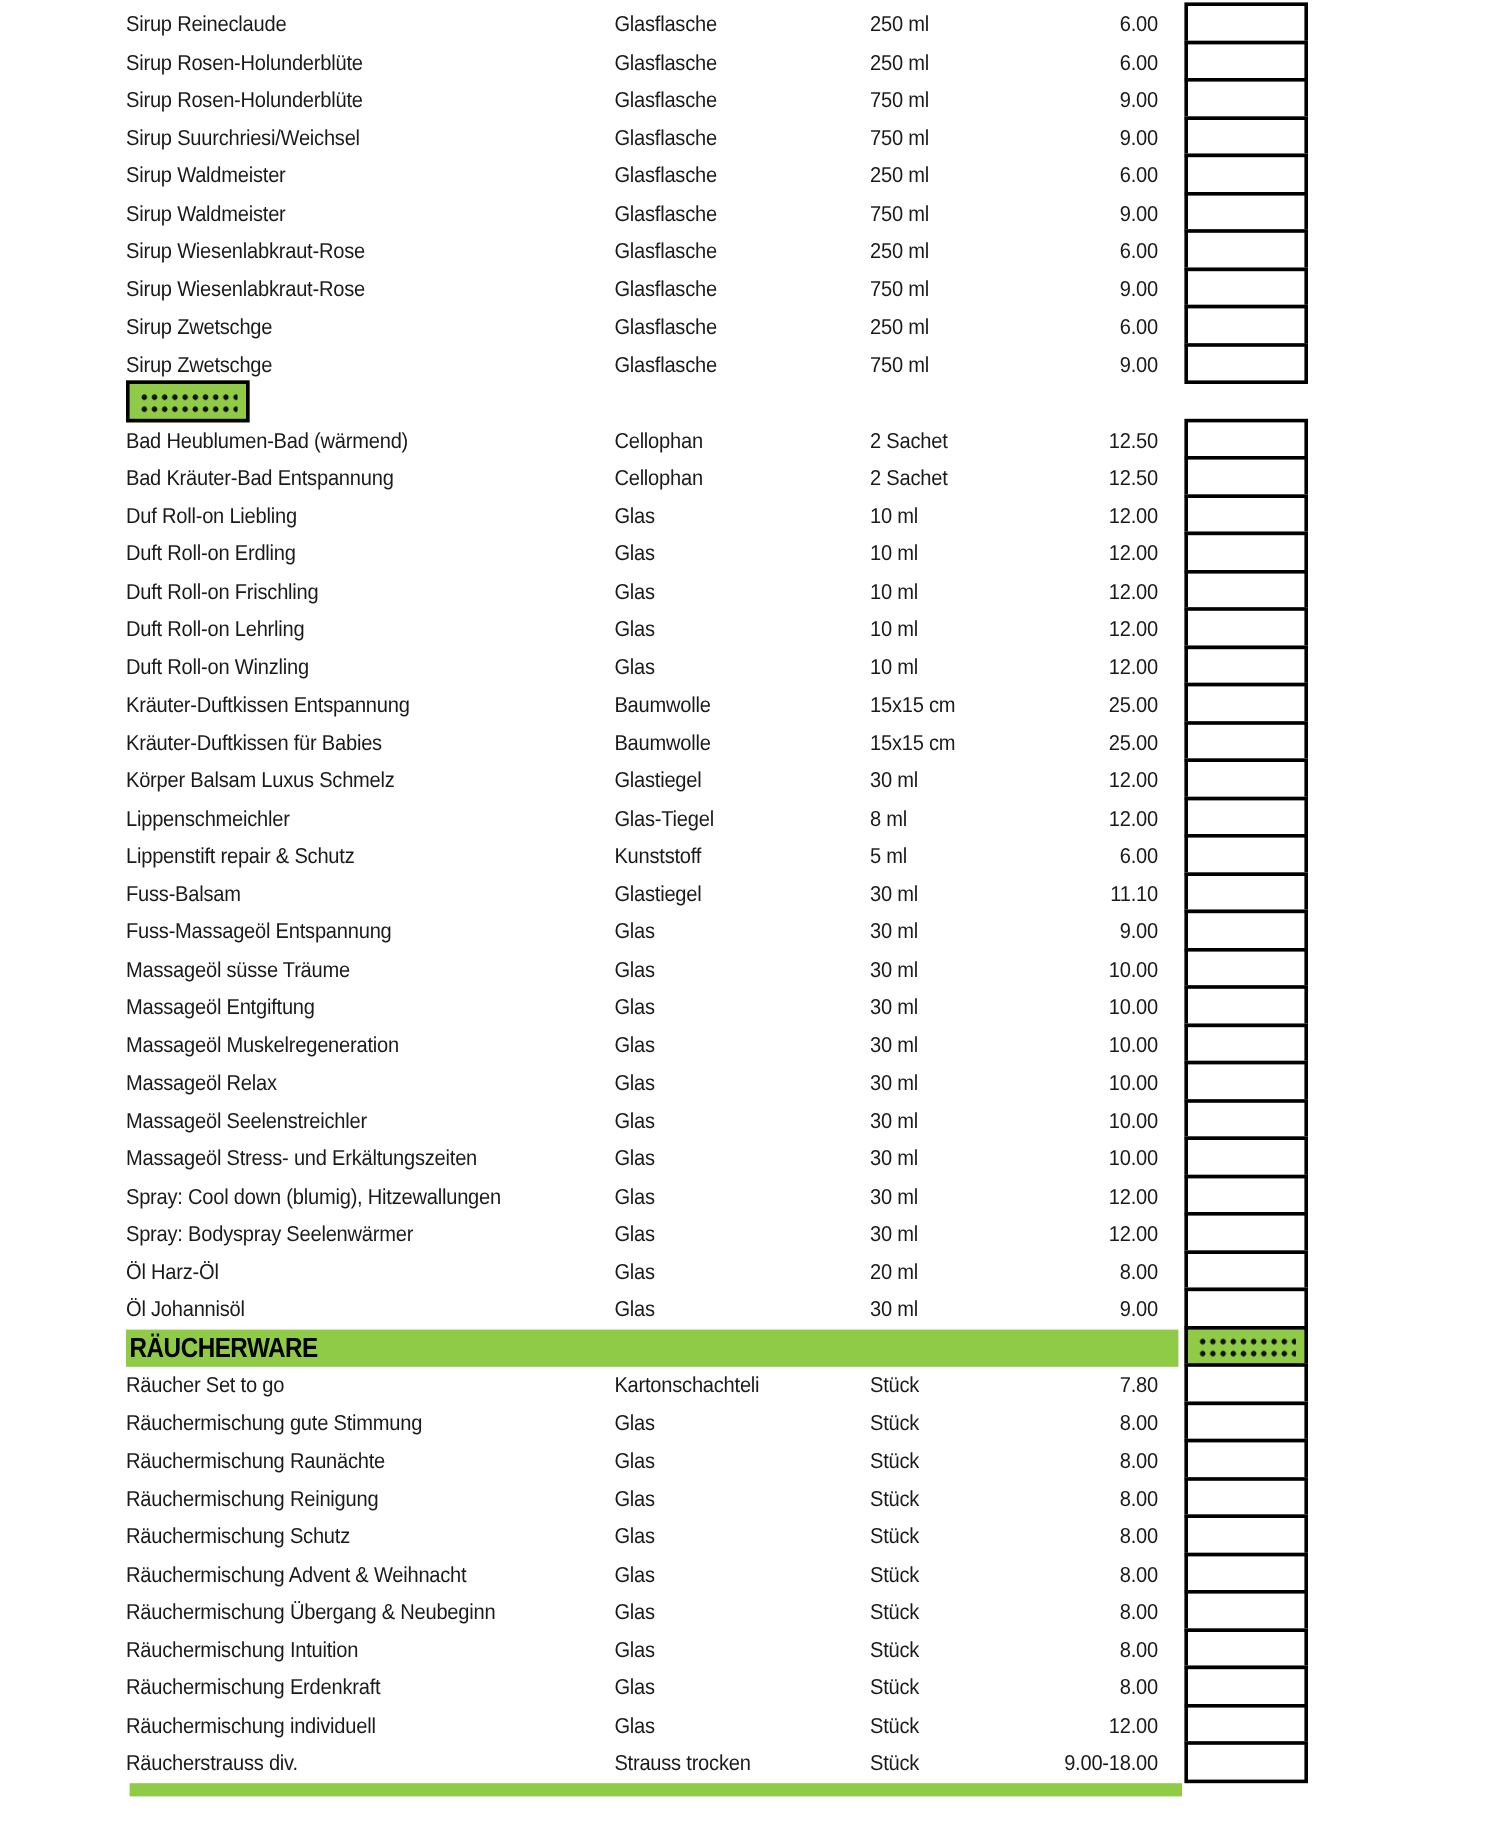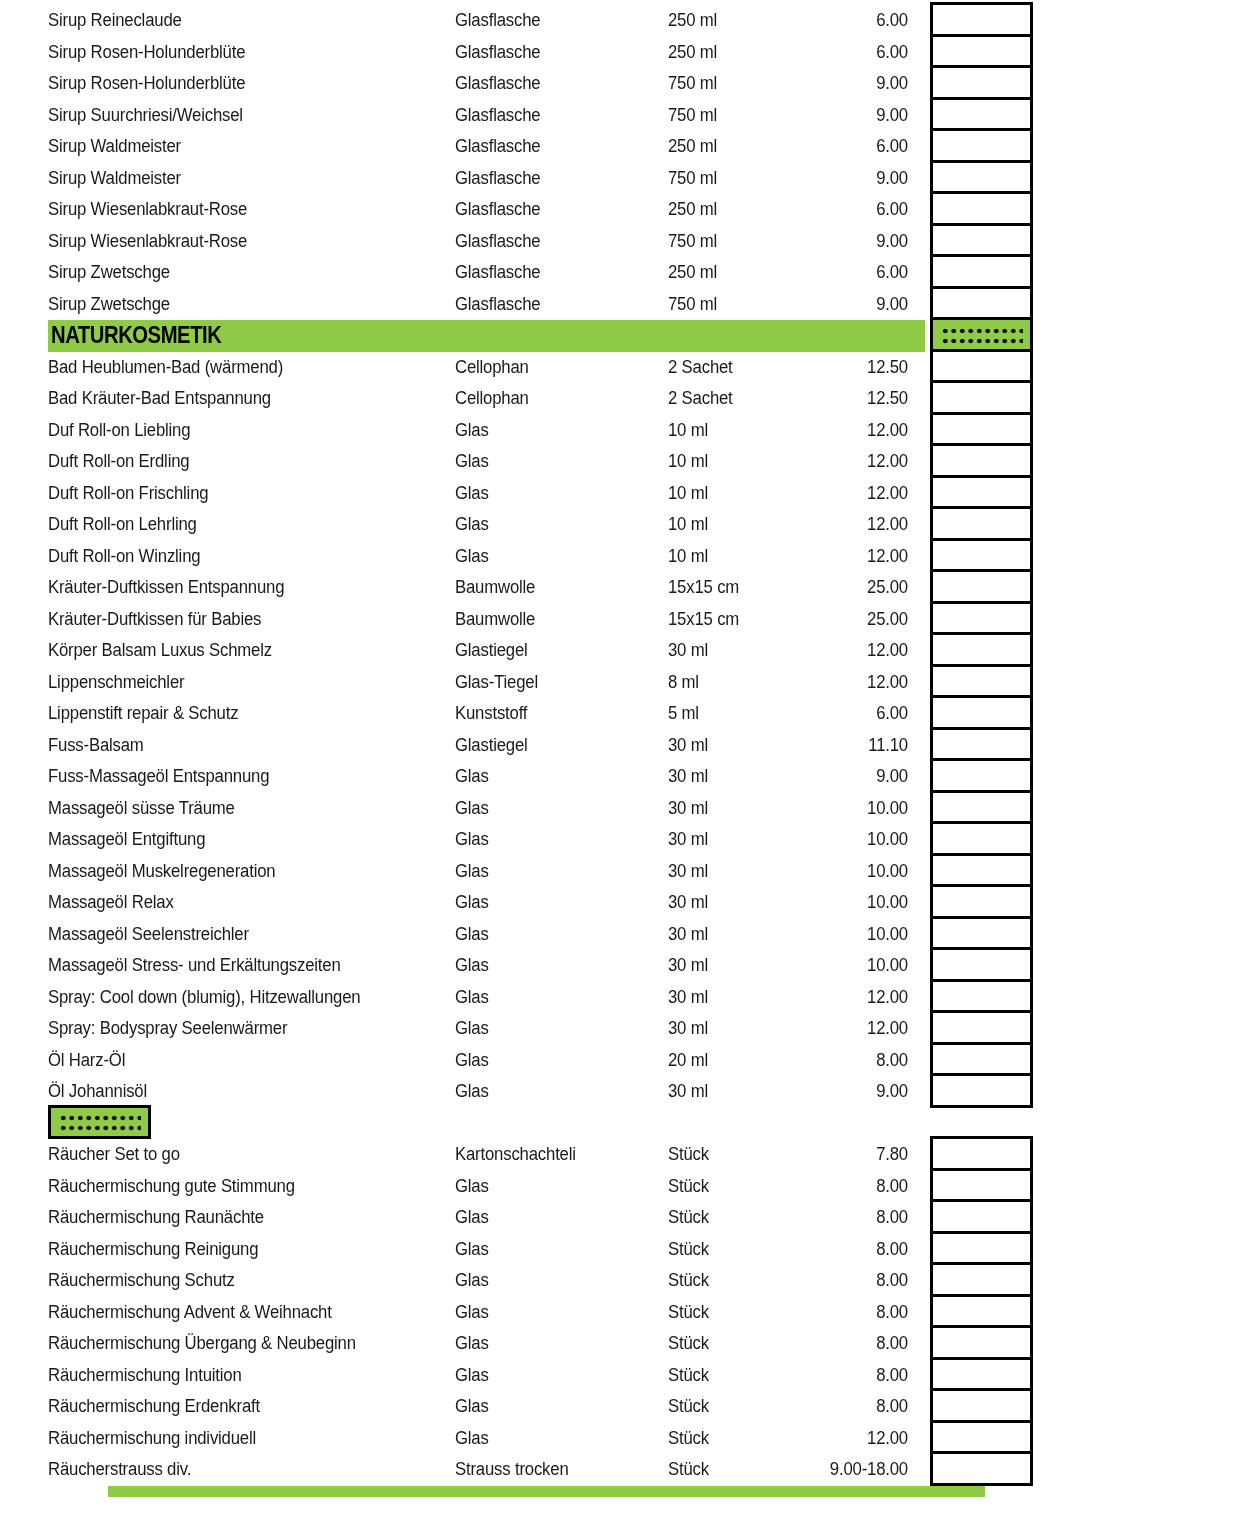--- a/index.html
+++ b/index.html
@@ -9,22 +9,23 @@
     background:#fff;
     overflow:hidden;
     font-family:"Liberation Sans",sans-serif;
     color:var(--text,#1a1a1a);
   }
   .rows{padding-top:5px;}
   .row{
     display:flex;
     align-items:center;
     height:31.5px;
-    padding-left:48px;
+    padding-left:81px;
     box-sizing:border-box;
+    margin-left:24px;
   }
   .cell{
     font-size:18px;
     letter-spacing:-0.2px;
     white-space:nowrap;
     overflow:visible;
     transform:scaleX(0.93);
     transform-origin:left center;
     flex:none;
   }
@@ -153,201 +154,201 @@
       <div class="box"></div>
     </div>
     <div class="row">
       <span class="cell c-name">Sirup Zwetschge</span>
       <span class="cell c-pack">Glasflasche</span>
       <span class="cell c-size">750 ml</span>
       <span class="cell c-price">9.00</span>
       <div class="box"></div>
     </div>
     <div class="row header">
+      <div class="box green">
+        <div class="dots"></div>
+      </div>
+    </div>
+    <div class="row">
+      <span class="cell c-name">Bad Heublumen-Bad (wärmend)</span>
+      <span class="cell c-pack">Cellophan</span>
+      <span class="cell c-size">2 Sachet</span>
+      <span class="cell c-price">12.50</span>
+      <div class="box"></div>
+    </div>
+    <div class="row">
+      <span class="cell c-name">Bad Kräuter-Bad Entspannung</span>
+      <span class="cell c-pack">Cellophan</span>
+      <span class="cell c-size">2 Sachet</span>
+      <span class="cell c-price">12.50</span>
+      <div class="box"></div>
+    </div>
+    <div class="row">
+      <span class="cell c-name">Duf Roll-on Liebling</span>
+      <span class="cell c-pack">Glas</span>
+      <span class="cell c-size">10 ml</span>
+      <span class="cell c-price">12.00</span>
+      <div class="box"></div>
+    </div>
+    <div class="row">
+      <span class="cell c-name">Duft Roll-on Erdling</span>
+      <span class="cell c-pack">Glas</span>
+      <span class="cell c-size">10 ml</span>
+      <span class="cell c-price">12.00</span>
+      <div class="box"></div>
+    </div>
+    <div class="row">
+      <span class="cell c-name">Duft Roll-on Frischling</span>
+      <span class="cell c-pack">Glas</span>
+      <span class="cell c-size">10 ml</span>
+      <span class="cell c-price">12.00</span>
+      <div class="box"></div>
+    </div>
+    <div class="row">
+      <span class="cell c-name">Duft Roll-on Lehrling</span>
+      <span class="cell c-pack">Glas</span>
+      <span class="cell c-size">10 ml</span>
+      <span class="cell c-price">12.00</span>
+      <div class="box"></div>
+    </div>
+    <div class="row">
+      <span class="cell c-name">Duft Roll-on Winzling</span>
+      <span class="cell c-pack">Glas</span>
+      <span class="cell c-size">10 ml</span>
+      <span class="cell c-price">12.00</span>
+      <div class="box"></div>
+    </div>
+    <div class="row">
+      <span class="cell c-name">Kräuter-Duftkissen Entspannung</span>
+      <span class="cell c-pack">Baumwolle</span>
+      <span class="cell c-size">15x15 cm</span>
+      <span class="cell c-price">25.00</span>
+      <div class="box"></div>
+    </div>
+    <div class="row">
+      <span class="cell c-name">Kräuter-Duftkissen für Babies</span>
+      <span class="cell c-pack">Baumwolle</span>
+      <span class="cell c-size">15x15 cm</span>
+      <span class="cell c-price">25.00</span>
+      <div class="box"></div>
+    </div>
+    <div class="row">
+      <span class="cell c-name">Körper Balsam Luxus Schmelz</span>
+      <span class="cell c-pack">Glastiegel</span>
+      <span class="cell c-size">30 ml</span>
+      <span class="cell c-price">12.00</span>
+      <div class="box"></div>
+    </div>
+    <div class="row">
+      <span class="cell c-name">Lippenschmeichler</span>
+      <span class="cell c-pack">Glas-Tiegel</span>
+      <span class="cell c-size">8 ml</span>
+      <span class="cell c-price">12.00</span>
+      <div class="box"></div>
+    </div>
+    <div class="row">
+      <span class="cell c-name">Lippenstift repair &amp; Schutz</span>
+      <span class="cell c-pack">Kunststoff</span>
+      <span class="cell c-size">5 ml</span>
+      <span class="cell c-price">6.00</span>
+      <div class="box"></div>
+    </div>
+    <div class="row">
+      <span class="cell c-name">Fuss-Balsam</span>
+      <span class="cell c-pack">Glastiegel</span>
+      <span class="cell c-size">30 ml</span>
+      <span class="cell c-price">11.10</span>
+      <div class="box"></div>
+    </div>
+    <div class="row">
+      <span class="cell c-name">Fuss-Massageöl Entspannung</span>
+      <span class="cell c-pack">Glas</span>
+      <span class="cell c-size">30 ml</span>
+      <span class="cell c-price">9.00</span>
+      <div class="box"></div>
+    </div>
+    <div class="row">
+      <span class="cell c-name">Massageöl süsse Träume</span>
+      <span class="cell c-pack">Glas</span>
+      <span class="cell c-size">30 ml</span>
+      <span class="cell c-price">10.00</span>
+      <div class="box"></div>
+    </div>
+    <div class="row">
+      <span class="cell c-name">Massageöl Entgiftung</span>
+      <span class="cell c-pack">Glas</span>
+      <span class="cell c-size">30 ml</span>
+      <span class="cell c-price">10.00</span>
+      <div class="box"></div>
+    </div>
+    <div class="row">
+      <span class="cell c-name">Massageöl Muskelregeneration</span>
+      <span class="cell c-pack">Glas</span>
+      <span class="cell c-size">30 ml</span>
+      <span class="cell c-price">10.00</span>
+      <div class="box"></div>
+    </div>
+    <div class="row">
+      <span class="cell c-name">Massageöl Relax</span>
+      <span class="cell c-pack">Glas</span>
+      <span class="cell c-size">30 ml</span>
+      <span class="cell c-price">10.00</span>
+      <div class="box"></div>
+    </div>
+    <div class="row">
+      <span class="cell c-name">Massageöl Seelenstreichler</span>
+      <span class="cell c-pack">Glas</span>
+      <span class="cell c-size">30 ml</span>
+      <span class="cell c-price">10.00</span>
+      <div class="box"></div>
+    </div>
+    <div class="row">
+      <span class="cell c-name">Massageöl Stress- und Erkältungszeiten</span>
+      <span class="cell c-pack">Glas</span>
+      <span class="cell c-size">30 ml</span>
+      <span class="cell c-price">10.00</span>
+      <div class="box"></div>
+    </div>
+    <div class="row">
+      <span class="cell c-name">Spray: Cool down (blumig), Hitzewallungen</span>
+      <span class="cell c-pack">Glas</span>
+      <span class="cell c-size">30 ml</span>
+      <span class="cell c-price">12.00</span>
+      <div class="box"></div>
+    </div>
+    <div class="row">
+      <span class="cell c-name">Spray: Bodyspray Seelenwärmer</span>
+      <span class="cell c-pack">Glas</span>
+      <span class="cell c-size">30 ml</span>
+      <span class="cell c-price">12.00</span>
+      <div class="box"></div>
+    </div>
+    <div class="row">
+      <span class="cell c-name">Öl Harz-Öl</span>
+      <span class="cell c-pack">Glas</span>
+      <span class="cell c-size">20 ml</span>
+      <span class="cell c-price">8.00</span>
+      <div class="box"></div>
+    </div>
+    <div class="row">
+      <span class="cell c-name">Öl Johannisöl</span>
+      <span class="cell c-pack">Glas</span>
+      <span class="cell c-size">30 ml</span>
+      <span class="cell c-price">9.00</span>
+      <div class="box"></div>
+    </div>
+    <div class="row header">
       <div class="bar">
-        <span class="section-title">NATURKOSMETIK</span>
+        <span class="section-title">RÄUCHERWARE</span>
       </div>
       <div class="box green">
         <div class="dots"></div>
       </div>
     </div>
     <div class="row">
-      <span class="cell c-name">Bad Heublumen-Bad (wärmend)</span>
-      <span class="cell c-pack">Cellophan</span>
-      <span class="cell c-size">2 Sachet</span>
-      <span class="cell c-price">12.50</span>
-      <div class="box"></div>
-    </div>
-    <div class="row">
-      <span class="cell c-name">Bad Kräuter-Bad Entspannung</span>
-      <span class="cell c-pack">Cellophan</span>
-      <span class="cell c-size">2 Sachet</span>
-      <span class="cell c-price">12.50</span>
-      <div class="box"></div>
-    </div>
-    <div class="row">
-      <span class="cell c-name">Duf Roll-on Liebling</span>
-      <span class="cell c-pack">Glas</span>
-      <span class="cell c-size">10 ml</span>
-      <span class="cell c-price">12.00</span>
-      <div class="box"></div>
-    </div>
-    <div class="row">
-      <span class="cell c-name">Duft Roll-on Erdling</span>
-      <span class="cell c-pack">Glas</span>
-      <span class="cell c-size">10 ml</span>
-      <span class="cell c-price">12.00</span>
-      <div class="box"></div>
-    </div>
-    <div class="row">
-      <span class="cell c-name">Duft Roll-on Frischling</span>
-      <span class="cell c-pack">Glas</span>
-      <span class="cell c-size">10 ml</span>
-      <span class="cell c-price">12.00</span>
-      <div class="box"></div>
-    </div>
-    <div class="row">
-      <span class="cell c-name">Duft Roll-on Lehrling</span>
-      <span class="cell c-pack">Glas</span>
-      <span class="cell c-size">10 ml</span>
-      <span class="cell c-price">12.00</span>
-      <div class="box"></div>
-    </div>
-    <div class="row">
-      <span class="cell c-name">Duft Roll-on Winzling</span>
-      <span class="cell c-pack">Glas</span>
-      <span class="cell c-size">10 ml</span>
-      <span class="cell c-price">12.00</span>
-      <div class="box"></div>
-    </div>
-    <div class="row">
-      <span class="cell c-name">Kräuter-Duftkissen Entspannung</span>
-      <span class="cell c-pack">Baumwolle</span>
-      <span class="cell c-size">15x15 cm</span>
-      <span class="cell c-price">25.00</span>
-      <div class="box"></div>
-    </div>
-    <div class="row">
-      <span class="cell c-name">Kräuter-Duftkissen für Babies</span>
-      <span class="cell c-pack">Baumwolle</span>
-      <span class="cell c-size">15x15 cm</span>
-      <span class="cell c-price">25.00</span>
-      <div class="box"></div>
-    </div>
-    <div class="row">
-      <span class="cell c-name">Körper Balsam Luxus Schmelz</span>
-      <span class="cell c-pack">Glastiegel</span>
-      <span class="cell c-size">30 ml</span>
-      <span class="cell c-price">12.00</span>
-      <div class="box"></div>
-    </div>
-    <div class="row">
-      <span class="cell c-name">Lippenschmeichler</span>
-      <span class="cell c-pack">Glas-Tiegel</span>
-      <span class="cell c-size">8 ml</span>
-      <span class="cell c-price">12.00</span>
-      <div class="box"></div>
-    </div>
-    <div class="row">
-      <span class="cell c-name">Lippenstift repair &amp; Schutz</span>
-      <span class="cell c-pack">Kunststoff</span>
-      <span class="cell c-size">5 ml</span>
-      <span class="cell c-price">6.00</span>
-      <div class="box"></div>
-    </div>
-    <div class="row">
-      <span class="cell c-name">Fuss-Balsam</span>
-      <span class="cell c-pack">Glastiegel</span>
-      <span class="cell c-size">30 ml</span>
-      <span class="cell c-price">11.10</span>
-      <div class="box"></div>
-    </div>
-    <div class="row">
-      <span class="cell c-name">Fuss-Massageöl Entspannung</span>
-      <span class="cell c-pack">Glas</span>
-      <span class="cell c-size">30 ml</span>
-      <span class="cell c-price">9.00</span>
-      <div class="box"></div>
-    </div>
-    <div class="row">
-      <span class="cell c-name">Massageöl süsse Träume</span>
-      <span class="cell c-pack">Glas</span>
-      <span class="cell c-size">30 ml</span>
-      <span class="cell c-price">10.00</span>
-      <div class="box"></div>
-    </div>
-    <div class="row">
-      <span class="cell c-name">Massageöl Entgiftung</span>
-      <span class="cell c-pack">Glas</span>
-      <span class="cell c-size">30 ml</span>
-      <span class="cell c-price">10.00</span>
-      <div class="box"></div>
-    </div>
-    <div class="row">
-      <span class="cell c-name">Massageöl Muskelregeneration</span>
-      <span class="cell c-pack">Glas</span>
-      <span class="cell c-size">30 ml</span>
-      <span class="cell c-price">10.00</span>
-      <div class="box"></div>
-    </div>
-    <div class="row">
-      <span class="cell c-name">Massageöl Relax</span>
-      <span class="cell c-pack">Glas</span>
-      <span class="cell c-size">30 ml</span>
-      <span class="cell c-price">10.00</span>
-      <div class="box"></div>
-    </div>
-    <div class="row">
-      <span class="cell c-name">Massageöl Seelenstreichler</span>
-      <span class="cell c-pack">Glas</span>
-      <span class="cell c-size">30 ml</span>
-      <span class="cell c-price">10.00</span>
-      <div class="box"></div>
-    </div>
-    <div class="row">
-      <span class="cell c-name">Massageöl Stress- und Erkältungszeiten</span>
-      <span class="cell c-pack">Glas</span>
-      <span class="cell c-size">30 ml</span>
-      <span class="cell c-price">10.00</span>
-      <div class="box"></div>
-    </div>
-    <div class="row">
-      <span class="cell c-name">Spray: Cool down (blumig), Hitzewallungen</span>
-      <span class="cell c-pack">Glas</span>
-      <span class="cell c-size">30 ml</span>
-      <span class="cell c-price">12.00</span>
-      <div class="box"></div>
-    </div>
-    <div class="row">
-      <span class="cell c-name">Spray: Bodyspray Seelenwärmer</span>
-      <span class="cell c-pack">Glas</span>
-      <span class="cell c-size">30 ml</span>
-      <span class="cell c-price">12.00</span>
-      <div class="box"></div>
-    </div>
-    <div class="row">
-      <span class="cell c-name">Öl Harz-Öl</span>
-      <span class="cell c-pack">Glas</span>
-      <span class="cell c-size">20 ml</span>
-      <span class="cell c-price">8.00</span>
-      <div class="box"></div>
-    </div>
-    <div class="row">
-      <span class="cell c-name">Öl Johannisöl</span>
-      <span class="cell c-pack">Glas</span>
-      <span class="cell c-size">30 ml</span>
-      <span class="cell c-price">9.00</span>
-      <div class="box"></div>
-    </div>
-    <div class="row header">
-      <div class="box green">
-        <div class="dots"></div>
-      </div>
-    </div>
-    <div class="row">
       <span class="cell c-name">Räucher Set to go</span>
       <span class="cell c-pack">Kartonschachteli</span>
       <span class="cell c-size">Stück</span>
       <span class="cell c-price">7.80</span>
       <div class="box"></div>
     </div>
     <div class="row">
       <span class="cell c-name">Räuchermischung gute Stimmung</span>
       <span class="cell c-pack">Glas</span>
       <span class="cell c-size">Stück</span>

